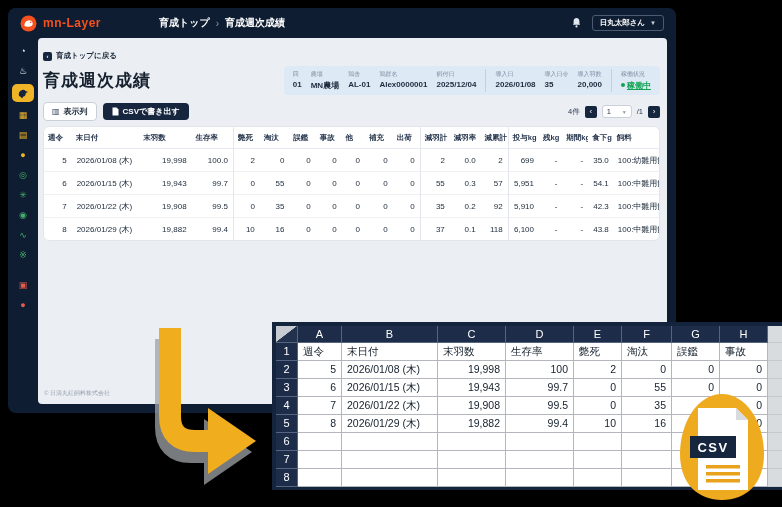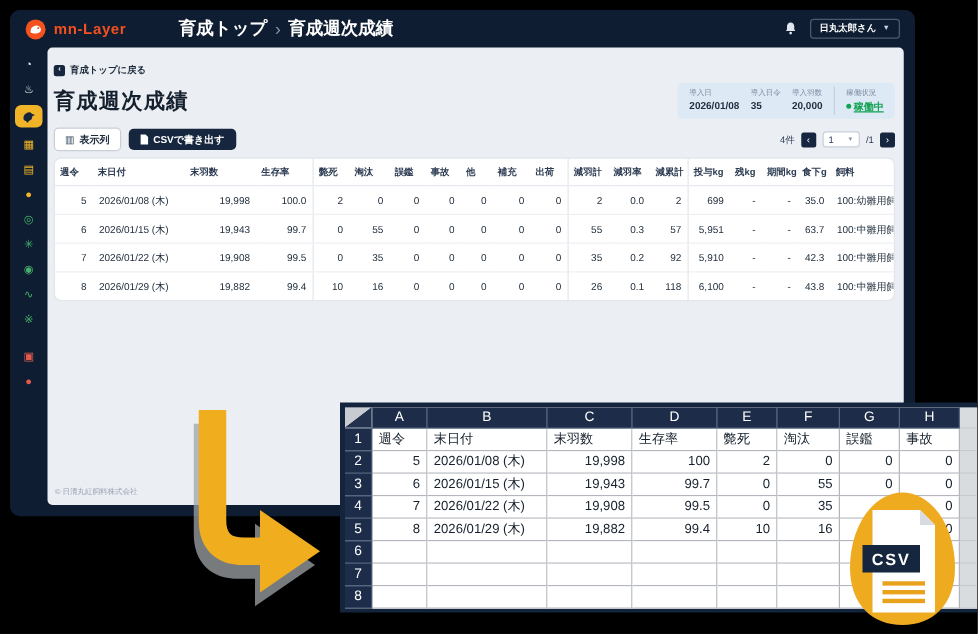--- a/index.html
+++ b/index.html
@@ -1,24 +1,24 @@
 <!DOCTYPE html>
 <html><head>
 <meta charset="utf-8">
 <style>
   html,body{margin:0;padding:0;background:#000;}
   *{box-sizing:border-box;font-family:"Liberation Sans","DejaVu Sans",sans-serif;}
   .stage{position:relative;width:782px;height:507px;background:#000;overflow:hidden;}
 
   
-  .window{position:absolute;left:8px;top:8px;width:724px;height:405px;background:#0e1d31;border-radius:8px;overflow:hidden;}
+  .window{position:absolute;left:8px;top:8px;width:668px;height:405px;background:#0e1d31;border-radius:8px;overflow:hidden;}
   .topbar{height:30px;display:flex;align-items:center;padding:0 12px;background:#0e1d31;}
   .logo{display:flex;align-items:center;gap:6px;}
   .logo-text{color:#f4511e;font-size:12px;font-weight:800;letter-spacing:.5px;}
-  .crumbs{display:flex;align-items:center;gap:6px;margin-left:42px;color:#fff;font-size:14px;font-weight:700;}
+  .crumbs{display:flex;align-items:center;gap:6px;margin-left:58px;color:#fff;font-size:10px;font-weight:700;}
   .crumb-sep{color:#8b99ab;font-weight:400;}
   .top-right{margin-left:auto;display:flex;align-items:center;gap:10px;}
   .user-chip{display:flex;align-items:center;gap:5px;border:1px solid #4c5b72;border-radius:3px;padding:2px 7px;color:#fff;font-size:7.5px;font-weight:600;}
   .user-caret{font-size:6px;color:#c6d0dc;}
 
   .winbody{display:flex;height:375px;}
   .side{width:30px;display:flex;flex-direction:column;align-items:center;padding-top:6px;gap:6px;flex:none;}
   .side-item{width:22px;height:14px;display:flex;align-items:center;justify-content:center;}
   .side-item.active{background:#f0b429;border-radius:5px;height:18px;}
   .side-item.gap-top{margin-top:10px;}
@@ -148,20 +148,42 @@
 
       <div class="content">
         <div class="back">
           <span class="back-ic">‹</span>
           <span>育成トップに戻る</span>
         </div>
 
         <div class="title-row">
           <div class="page-title">育成週次成績</div>
           <div class="info-panel">
+              <div class="igroup">
+                <div class="ifield">
+                  <div class="lbl">回</div>
+                  <div class="val">01</div>
+                </div>
+                <div class="ifield">
+                  <div class="lbl">農場</div>
+                  <div class="val">MN農場</div>
+                </div>
+                <div class="ifield">
+                  <div class="lbl">鶏舎</div>
+                  <div class="val">AL-01</div>
+                </div>
+                <div class="ifield">
+                  <div class="lbl">鶏群名</div>
+                  <div class="val">Alex0000001</div>
+                </div>
+                <div class="ifield">
+                  <div class="lbl">餌付日</div>
+                  <div class="val">2025/12/04</div>
+                </div>
+              </div>
               <div class="igroup">
                 <div class="ifield">
                   <div class="lbl">導入日</div>
                   <div class="val">2026/01/08</div>
                 </div>
                 <div class="ifield">
                   <div class="lbl">導入日令</div>
                   <div class="val">35</div>
                 </div>
                 <div class="ifield">
@@ -280,21 +302,21 @@
                   <td class="num">0</td>
                   <td class="num">0</td>
                   <td class="num">0</td>
                   <td class="num">0</td>
                   <td class="num gdiv">55</td>
                   <td class="num">0.3</td>
                   <td class="num">57</td>
                   <td class="num gdiv">5,951</td>
                   <td class="num">-</td>
                   <td class="num">-</td>
-                  <td class="num">63.7</td>
+                  <td class="num">54.1</td>
                   <td>100:中雛用飼料</td>
                 </tr>
                 <tr>
                   <td class="num">7</td>
                   <td>2026/01/22 (木)</td>
                   <td class="num">19,908</td>
                   <td class="num">99.5</td>
                   <td class="num gdiv">0</td>
                   <td class="num">35</td>
                   <td class="num">0</td>
@@ -316,21 +338,21 @@
                   <td>2026/01/29 (木)</td>
                   <td class="num">19,882</td>
                   <td class="num">99.4</td>
                   <td class="num gdiv">10</td>
                   <td class="num">16</td>
                   <td class="num">0</td>
                   <td class="num">0</td>
                   <td class="num">0</td>
                   <td class="num">0</td>
                   <td class="num">0</td>
-                  <td class="num gdiv">26</td>
+                  <td class="num gdiv">37</td>
                   <td class="num">0.1</td>
                   <td class="num">118</td>
                   <td class="num gdiv">6,100</td>
                   <td class="num">-</td>
                   <td class="num">-</td>
                   <td class="num">43.8</td>
                   <td>100:中雛用飼料</td>
                 </tr>
               </tbody>
           </table>

